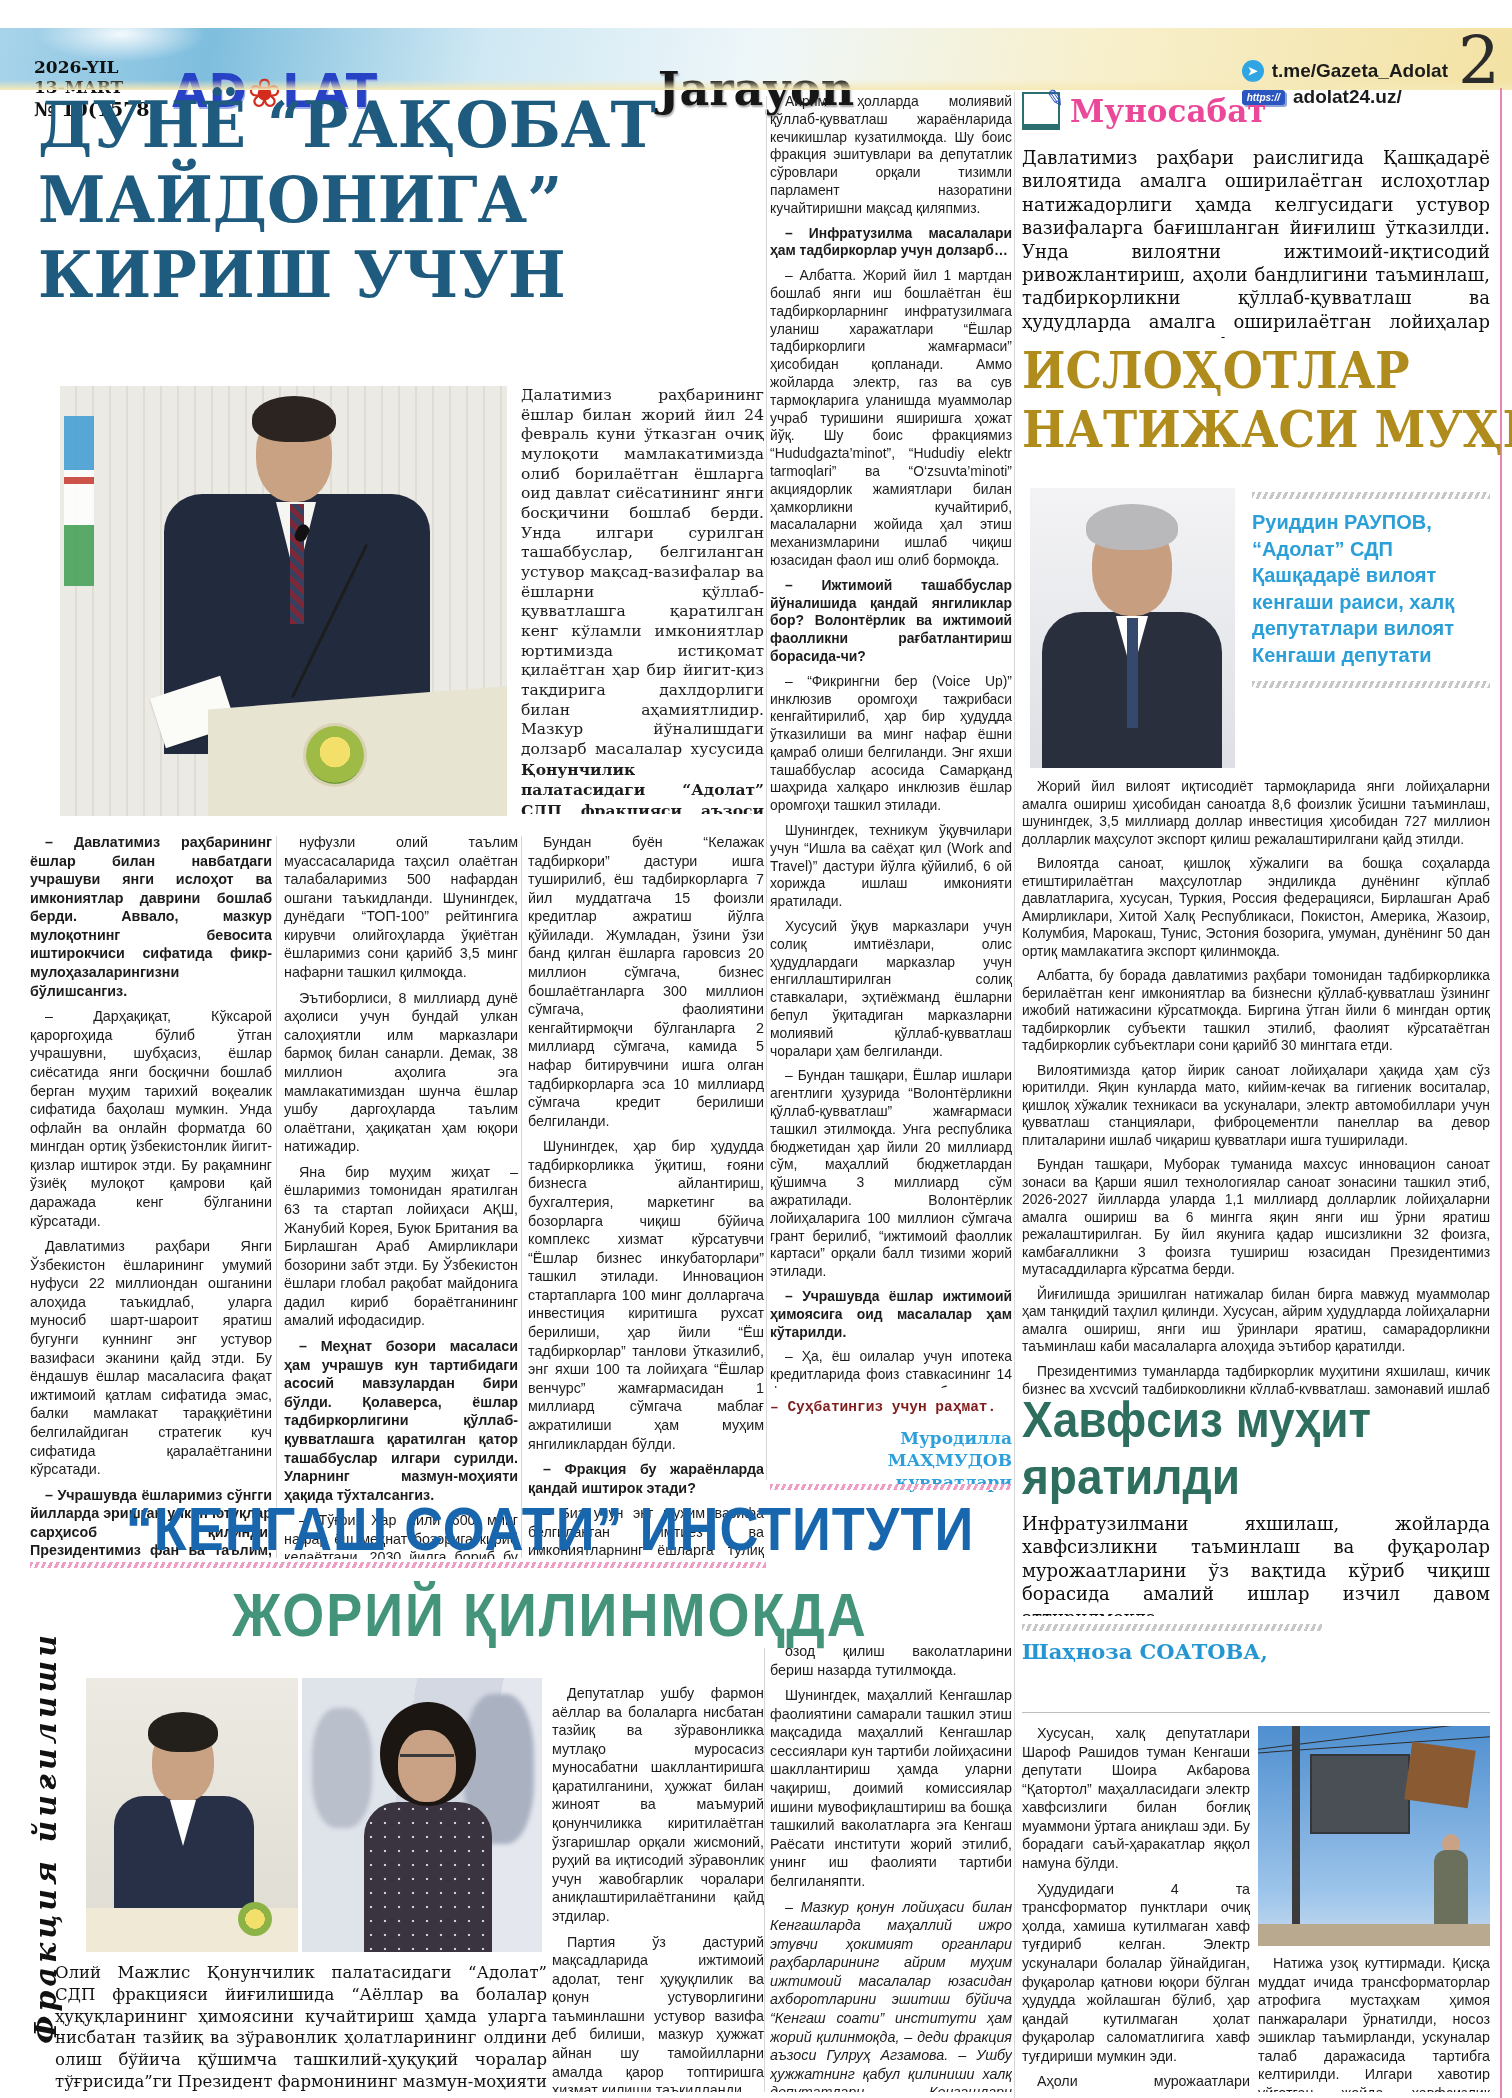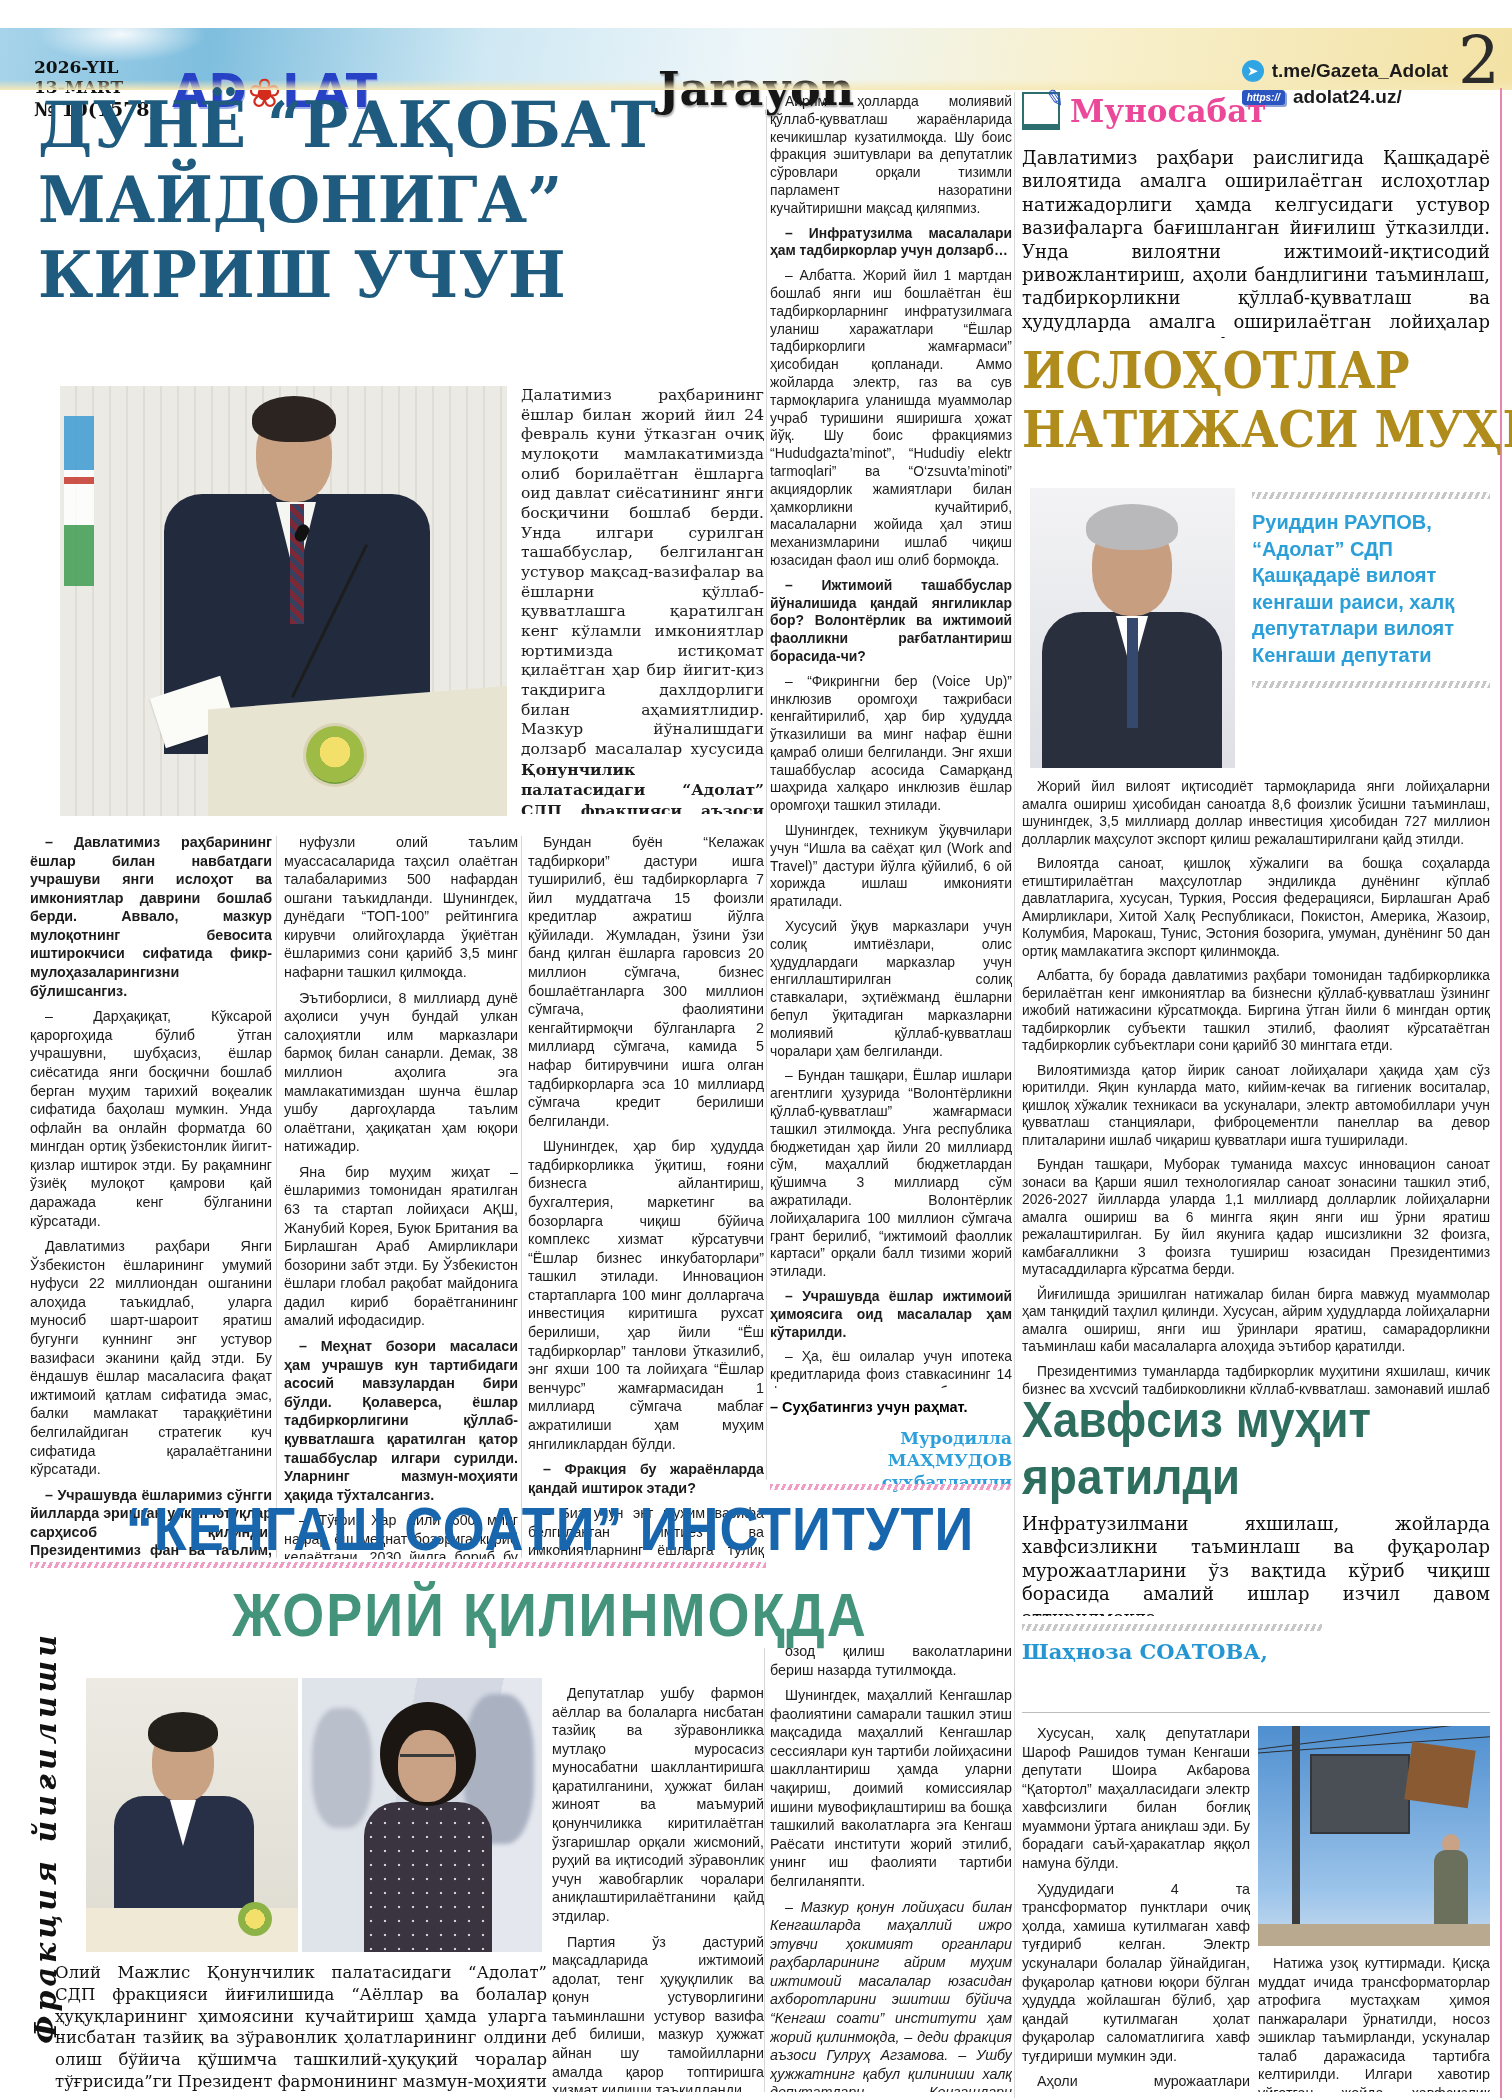--- a/index.html
+++ b/index.html
@@ -52,21 +52,21 @@
   .newscol{position:absolute;overflow:hidden;font-size:14.3px;line-height:1.3;text-align:justify;}
   .c1{left:30px;top:833px;width:242px;height:726px;}
   .c2{left:284px;top:833px;width:234px;height:726px;}
   .c3{left:528px;top:833px;width:236px;height:726px;}
   .c4{left:770px;top:93px;width:242px;height:1295px;font-size:13.9px;line-height:1.28;}
   .para{margin:0 0 7px 0;text-indent:15px;}
   .q{font-weight:bold;}
   .it{font-style:italic;}
   .byline{position:absolute;left:770px;top:1398px;width:242px;text-align:right;
       font-family:"DejaVu Serif",serif;font-weight:bold;color:#2da0dc;font-size:17px;line-height:1.3;}
-  .byline .thanks{font-family:Liberation Sans, sans-serif;color:#000000;font-size:14.5px;text-align:justify;
+  .byline .thanks{font-family:Liberation Mono, monospace;color:#7f1d1d;font-size:14.5px;text-align:justify;
       margin-bottom:10px;}
 
   
   .lead-photo{position:absolute;left:60px;top:386px;width:447px;height:430px;overflow:hidden;
       background:repeating-linear-gradient(90deg,#eceae4 0 15px,#e0ddd5 15px 17px);}
   .lp-flag{position:absolute;left:4px;top:30px;width:30px;height:170px;
       background:linear-gradient(#3d9bd3 0 32%,#fff 32% 36%,#c6392f 36% 40%,#fff 40% 64%,#3f9d52 64% 100%);
       opacity:.85;}
   .lp-head{position:absolute;left:196px;top:22px;width:76px;height:94px;border-radius:46%;background:#c9a183;}
   .lp-hair{position:absolute;left:192px;top:10px;width:84px;height:46px;border-radius:50% 50% 40% 40%;background:#2b2420;}
@@ -239,21 +239,21 @@
       <p class="para">Шунингдек, техникум ўқувчилари учун “Ишла ва саёҳат қил (Work and Travel)” дастури йўлга қўйилиб, 6 ой хорижда ишлаш имконияти яратилади.</p>
       <p class="para">Хусусий ўқув марказлари учун солиқ имтиёзлари, олис ҳудудлардаги марказлар учун енгиллаштирилган солиқ ставкалари, эҳтиёжманд ёшларни бепул ўқитадиган марказларни молиявий қўллаб-қувватлаш чоралари ҳам белгиланди.</p>
       <p class="para">– Бундан ташқари, Ёшлар ишлари агентлиги ҳузурида “Волонтёрликни қўллаб-қувватлаш” жамғармаси ташкил этилмоқда. Унга республика бюджетидан ҳар йили 20 миллиард сўм, маҳаллий бюджетлардан қўшимча 3 миллиард сўм ажратилади. Волонтёрлик лойиҳаларига 100 миллион сўмгача грант берилиб, “ижтимоий фаоллик картаси” орқали балл тизими жорий этилади.</p>
       <p class="para q">– Учрашувда ёшлар ижтимоий ҳимоясига оид масалалар ҳам кўтарилди.</p>
       <p class="para">– Ҳа, ёш оилалар учун ипотека кредитларида фоиз ставкасининг 14 фоиздан ошган қисми бюджетдан қопланиши белгиланди. Шунингдек, жазони ижро этиш муассасаларидан қайтган ёшларни қўллаб-қувватлашга қаратилган “Иккинчи имкон” лойиҳаси бошланади. Ушбу дастур доирасида ёшлар интенсив касб ва тил курсларида ўқитилиб, даромадли иш билан таъминланади.</p>
     </div>
 
   <div class="byline">
     <div class="thanks q">– Суҳбатингиз учун раҳмат.</div>
     <div>Муродилла МАҲМУДОВ</div>
-    <div>суҳбатлашди</div>
+    <div>қувватлари</div>
   </div>
 
   <div class="vrule" style="left:276px;top:836px;height:722px;"></div>
   <div class="vrule" style="left:521px;top:836px;height:722px;"></div>
   <div class="vrule" style="left:766px;top:96px;height:1384px;"></div>
   <div class="vrule" style="left:1014px;top:92px;height:2006px;"></div>
   <div class="vrule" style="left:764px;top:1648px;height:444px;"></div>
 
   <div class="sep-pink" style="left:30px;top:1562px;width:736px;"></div>
   <div class="sep-pink" style="left:770px;top:1484px;width:242px;"></div>

